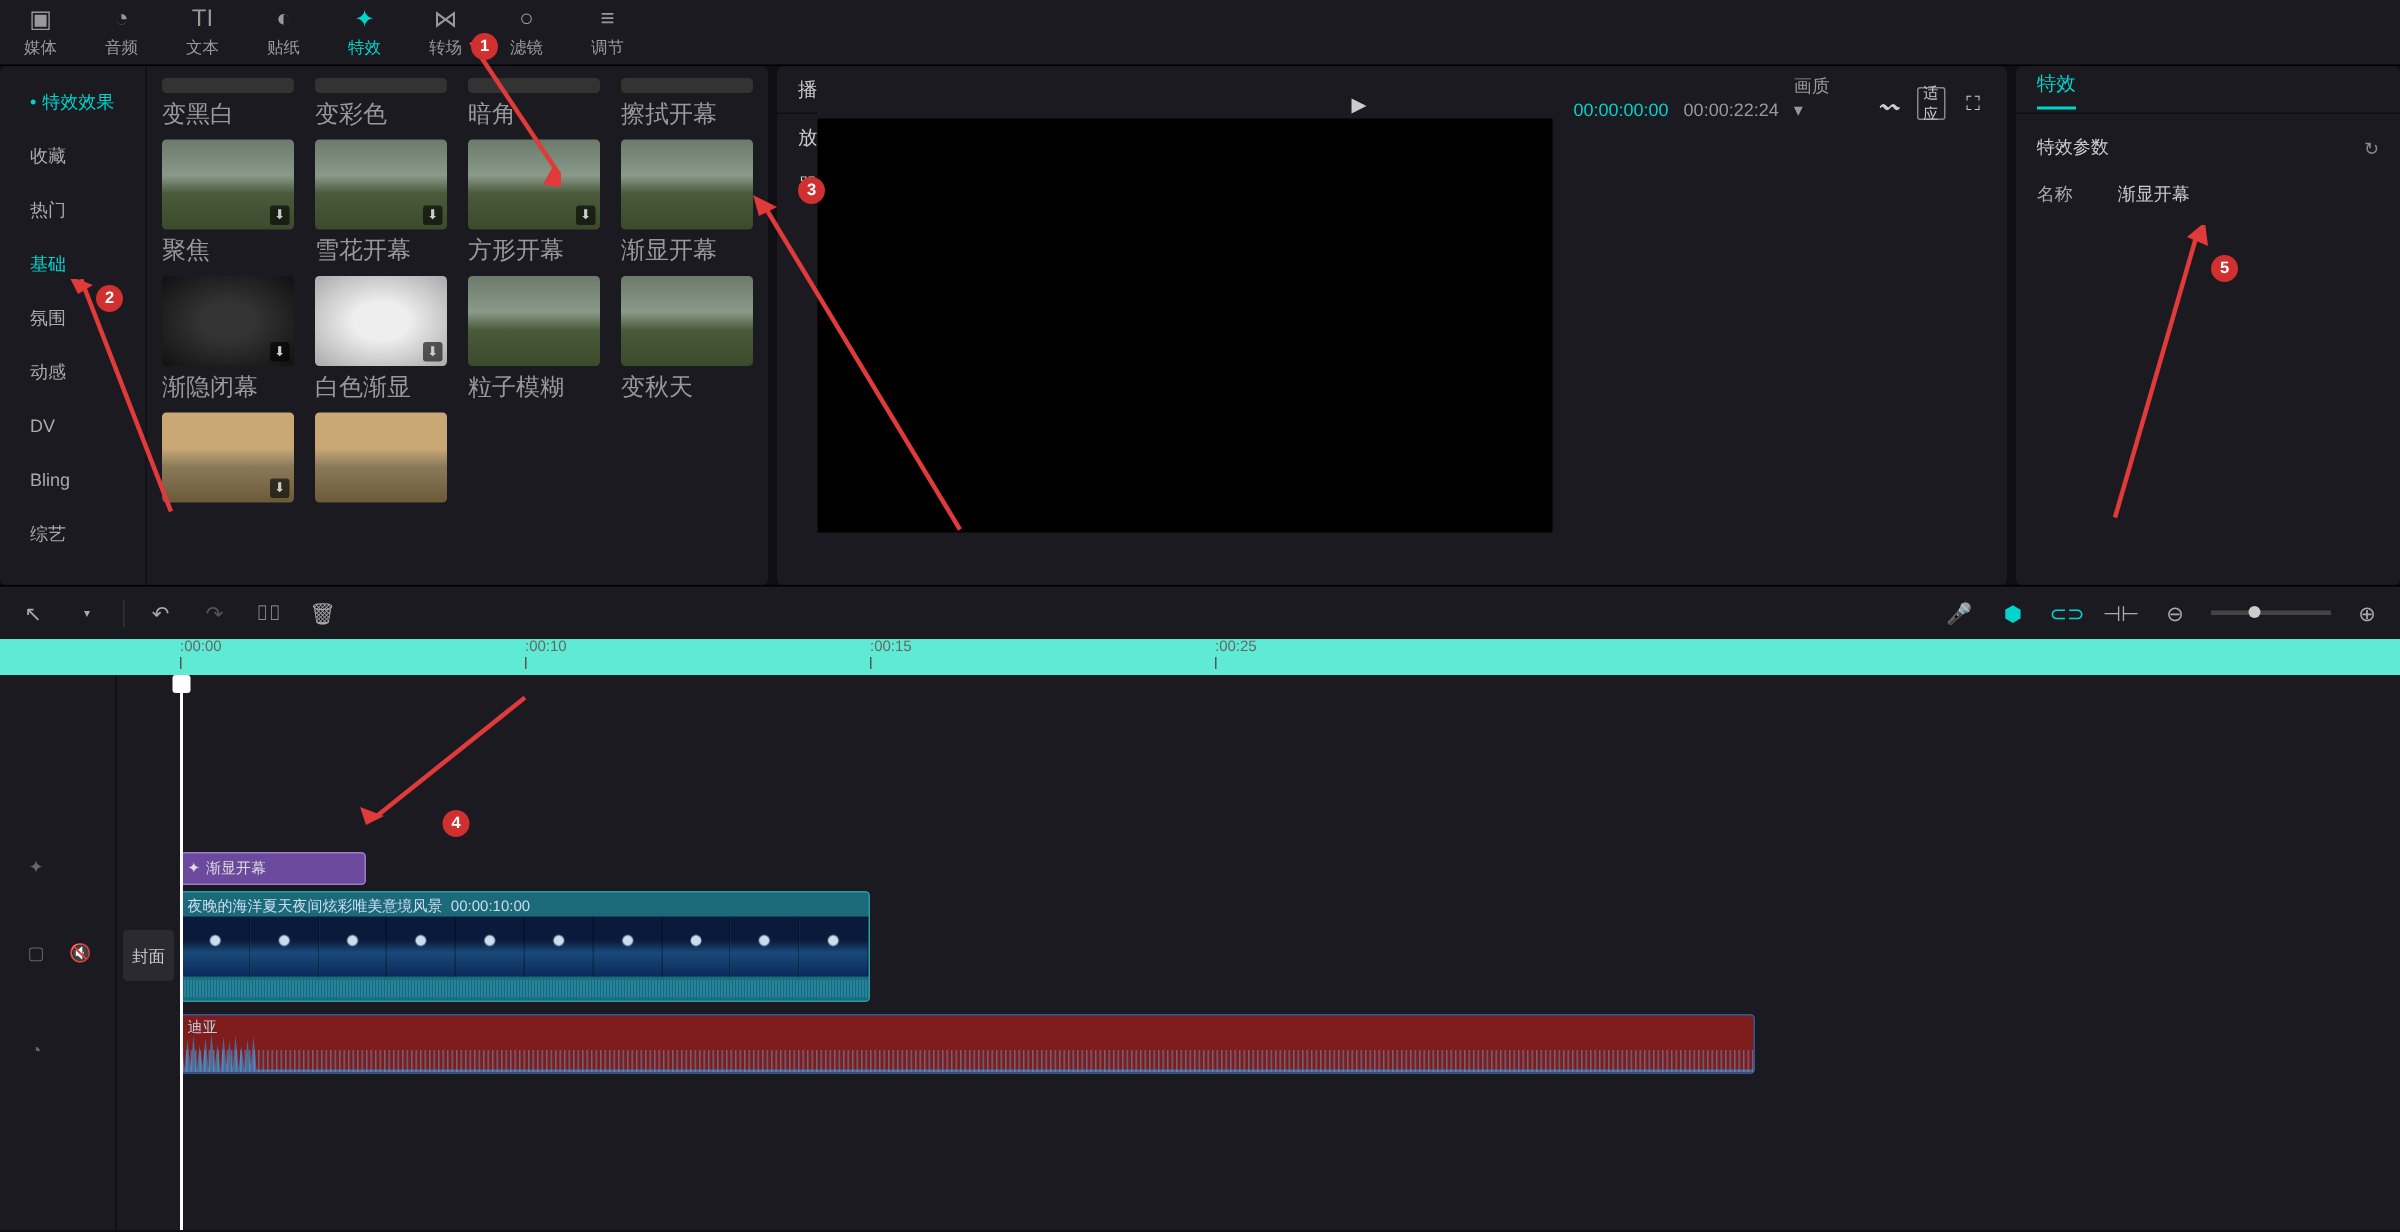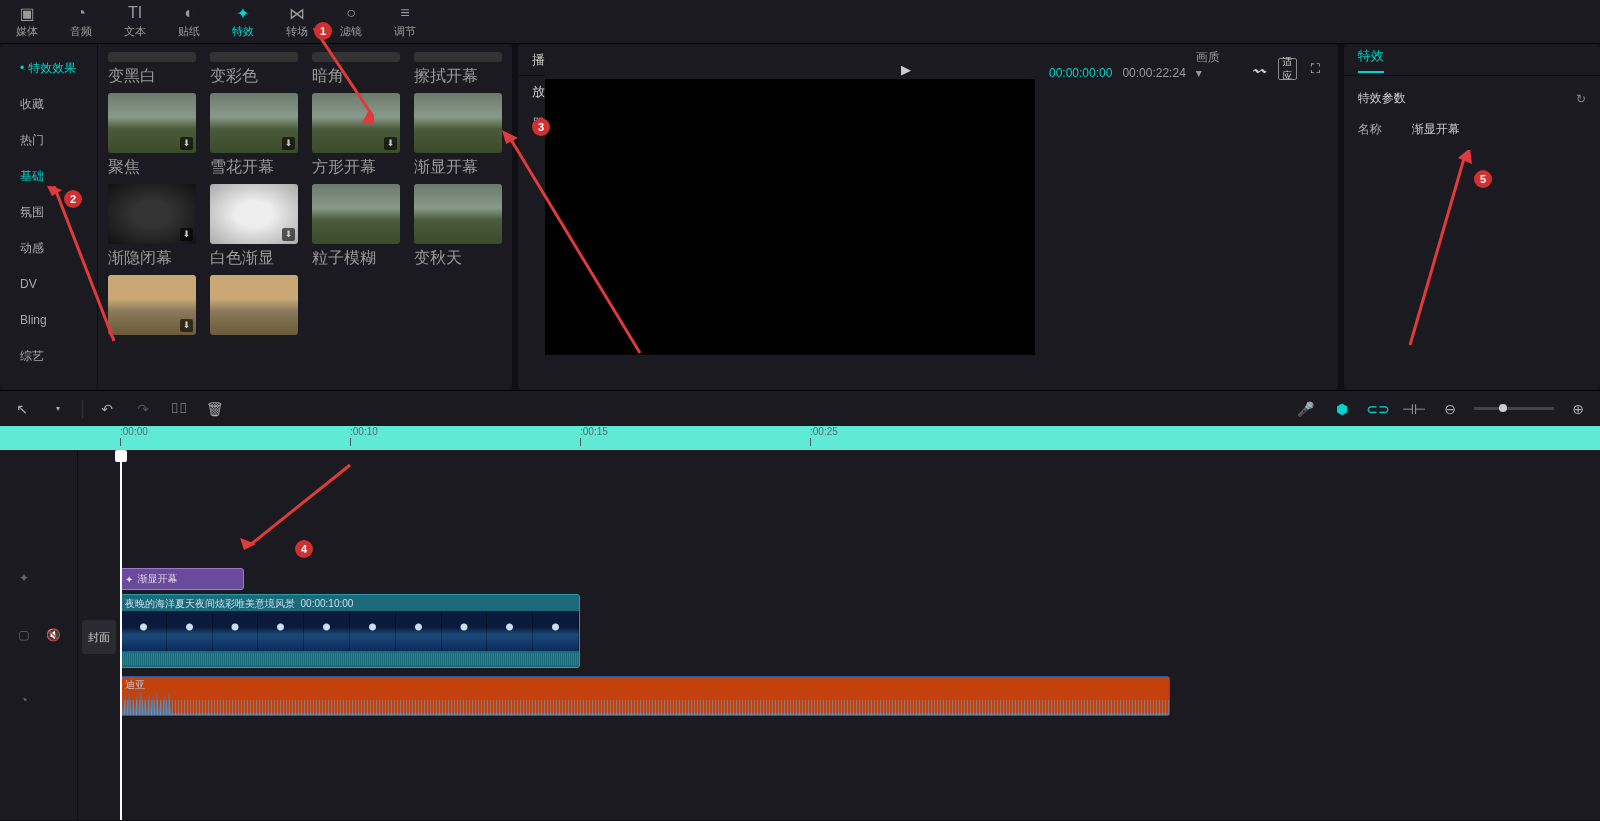--- a/index.html
+++ b/index.html
@@ -82,21 +82,21 @@
   
   .effect-clip { position: absolute; left: 120px; top: 118px; width: 124px; height: 22px; background: #6b4a9e; border-radius: 3px; border: 1px solid #9a7acc; color: #ddd; font-size: 10px; padding: 2px 4px; display: flex; align-items: center; gap: 4px; }
   .effect-clip-icon { font-size: 10px; }
   
   .video-clip { position: absolute; left: 120px; top: 144px; width: 460px; height: 74px; background: #1a6a7a; border: 1px solid #2a9aaa; border-radius: 3px; overflow: hidden; }
   .video-clip-label { position: absolute; top: 2px; left: 4px; font-size: 10px; color: #cde; z-index: 2; }
   .video-frames { position: absolute; top: 16px; left: 0; right: 0; height: 40px; display: flex; }
   .vframe { flex: 1; background: radial-gradient(circle at 50% 40%, #cde 3px, transparent 4px), linear-gradient(#0a1a3a 40%, #1a4a7a 60%, #0a2a5a 100%); border-right: 1px solid rgba(0,0,0,0.3); }
   .video-wave { position: absolute; bottom: 2px; left: 0; right: 0; height: 12px; background: repeating-linear-gradient(90deg, #3ac 0, #3ac 1px, transparent 1px, transparent 2px); opacity: 0.4; }
   
-  .audio-clip { position: absolute; left: 120px; top: 226px; width: 1050px; height: 40px; background: #c2410c; border-radius: 3px; border: 1px solid #2a5a9a; overflow: hidden; }
+  .audio-clip { position: absolute; left: 120px; top: 226px; width: 1050px; height: 40px; background: #7f1d1d; border-radius: 3px; border: 1px solid #2a5a9a; overflow: hidden; }
   .audio-label { position: absolute; top: 1px; left: 4px; font-size: 10px; color: #bcd; }
   .audio-wave { position: absolute; bottom: 0; left: 0; right: 0; height: 30px; }
   
   
   .arrow { position: absolute; pointer-events: none; z-index: 100; }
   .arrow svg path { stroke: #e03a3a; stroke-width: 3; fill: none; }
   .arrow svg polygon { fill: #e03a3a; }
   .badge { position: absolute; width: 18px; height: 18px; background: #d03030; border-radius: 50%; color: #fff; font-size: 11px; font-weight: bold; text-align: center; line-height: 18px; z-index: 101; }
 </style>
 </head>

